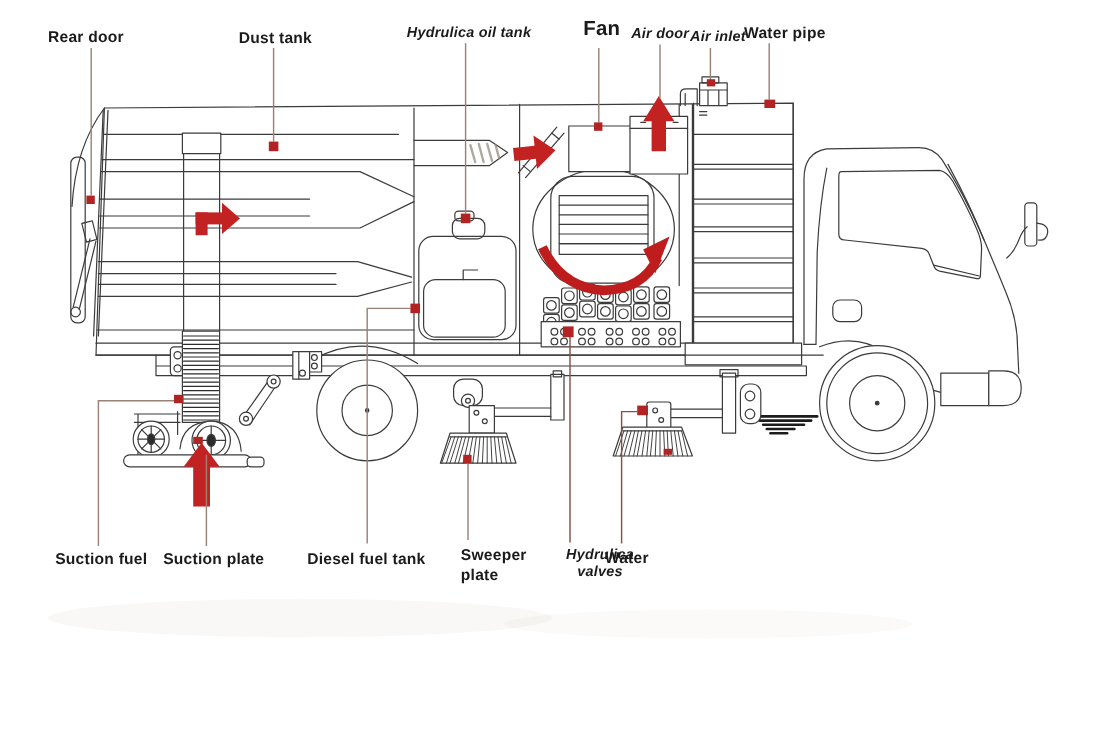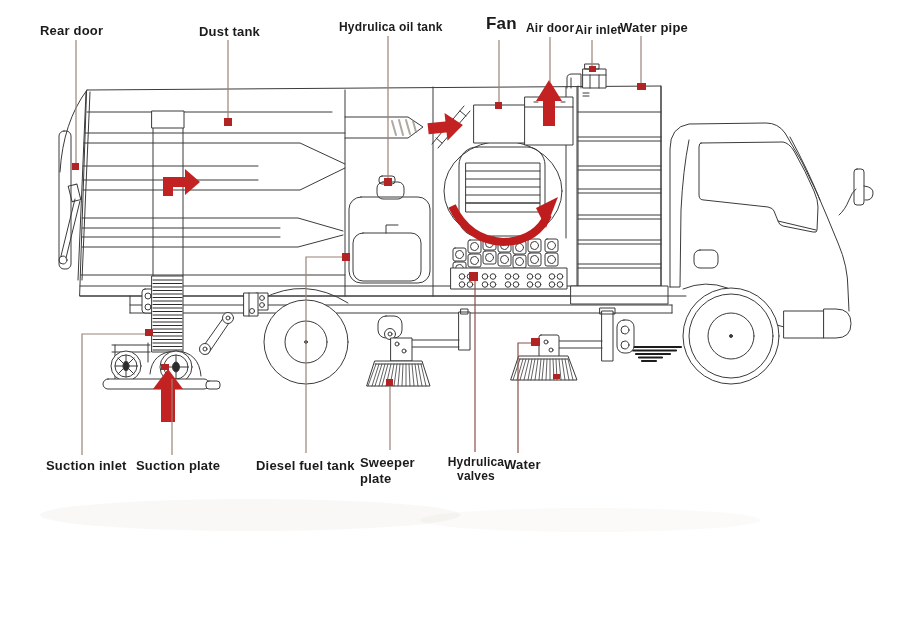--- a/index.html
+++ b/index.html
@@ -1,23 +1,23 @@
 <!DOCTYPE html>
 <html><head>
 <meta charset="utf-8">
 <style>
   html,body{margin:0;padding:0;background:#ffffff;}
   #stage{position:relative;width:919px;height:583px;background:#ffffff;overflow:hidden;
          font-family:"Liberation Sans", sans-serif;}
   #drawing{position:absolute;left:0;top:0;}
   .lbl{position:absolute;font-weight:bold;font-size:13px;color:#1b1b1b;
        letter-spacing:.2px;line-height:1.2;white-space:nowrap;}
-  .lbl.wrap{white-space:normal;}
+  .lbl.wrap{white-space:normal;margin-left:24px;}
   .lbl-fan{font-size:17px;}
-  .lbl-small{font-size:12px;}
+  .lbl-small{font-size:12px;font-style:italic;}
 </style>
 </head>
 <body>
 
 <div id="stage">
 
 <svg id="drawing" width="919" height="620" viewBox="0 0 919 620">
 
   <g>
     <ellipse cx="250" cy="515" rx="210" ry="16" fill="#c8b9a6" opacity="0.10"></ellipse>
@@ -328,20 +328,20 @@
   </g>
 </svg>
 
   <div class="lbl" style="left:40px;top:23px">Rear door</div>
   <div class="lbl" style="left:199px;top:24px">Dust tank</div>
   <div class="lbl lbl-small" style="left:339px;top:20px">Hydrulica oil tank</div>
   <div class="lbl lbl-fan" style="left:486px;top:14px">Fan</div>
   <div class="lbl lbl-small" style="left:526px;top:21px">Air door</div>
   <div class="lbl lbl-small" style="left:575px;top:23px">Air inlet</div>
   <div class="lbl" style="left:620px;top:20px">Water pipe</div>
-  <div class="lbl" style="left:46px;top:458px">Suction inlet</div>
+  <div class="lbl" style="left:46px;top:458px">Suction fuel</div>
   <div class="lbl" style="left:136px;top:458px">Suction plate</div>
   <div class="lbl" style="left:256px;top:458px">Diesel fuel tank</div>
   <div class="lbl wrap" style="left:360px;top:455px;width:64px">Sweeper plate</div>
   <div class="lbl wrap lbl-small" style="left:444px;top:455px;width:64px;text-align:center">Hydrulica valves</div>
   <div class="lbl" style="left:504px;top:457px">Water</div>
 
 </div>
 
 </body></html>

